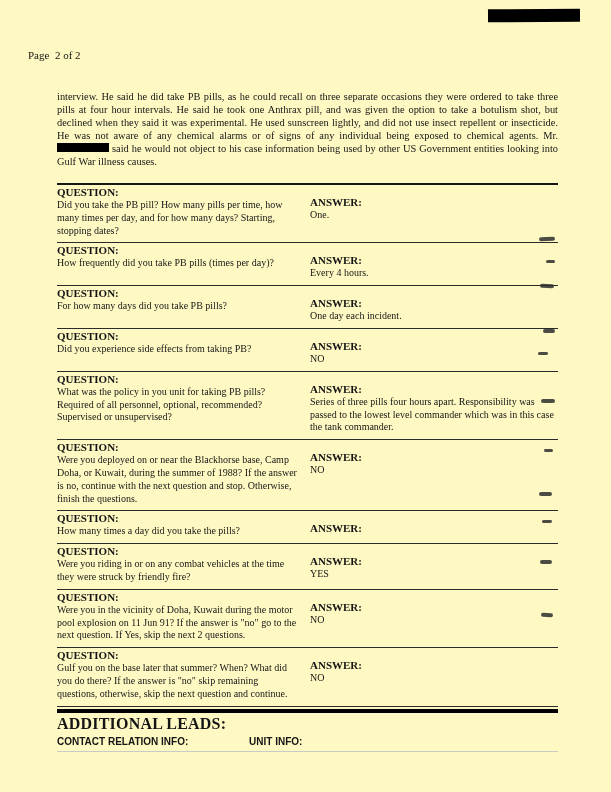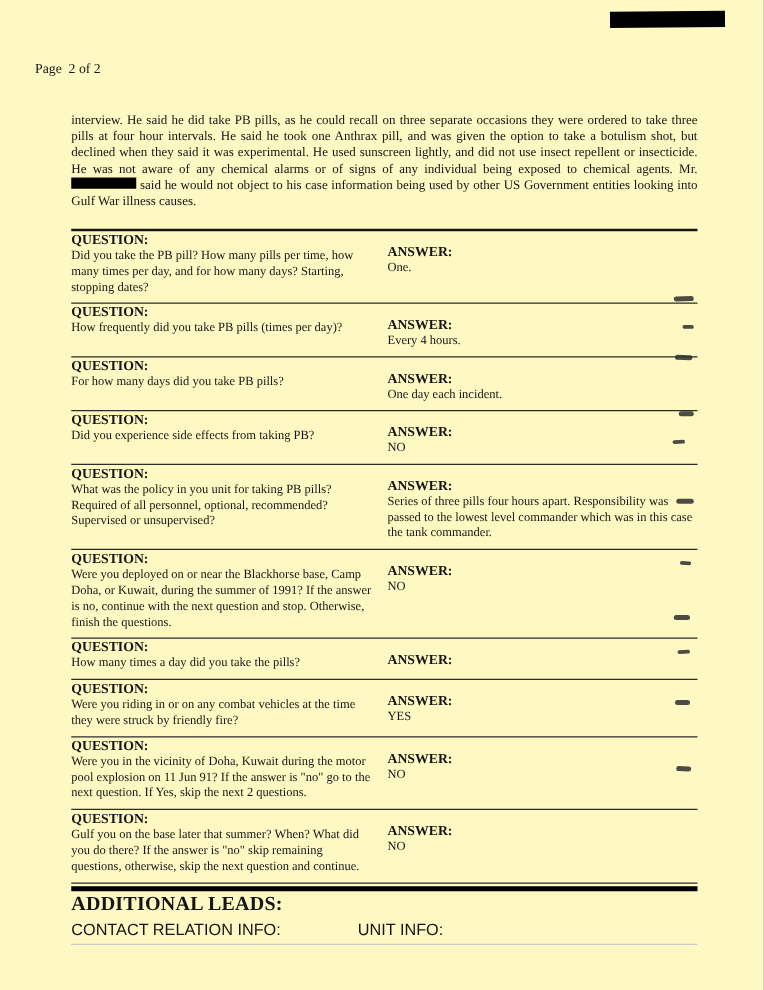--- a/index.html
+++ b/index.html
@@ -42,22 +42,23 @@
   .qcol { width:253px; padding-right:10px; box-sizing:border-box; }
   .acol { flex:1;margin-top:10px; }
   .lbl { font-weight:bold; font-size:11px; margin-bottom:1px; }
   .qtext, .atext { font-size:10px; line-height:12.8px; }
   .footer-bar { height:4px; background:#000; margin-top:2px; }
   .additional-leads {
     font-weight:bold; font-size:16px; margin-top:2px; letter-spacing:0.2px;
   }
   .contact-line {
     font-family:"Liberation Sans", sans-serif;
-    font-size:13px; margin-top:3px; padding-bottom:4px;
+    font-size:10px; margin-top:3px; padding-bottom:4px;
     border-bottom:1px solid #c9c9c6;
+    font-weight:bold;
   }
   .unit-info { margin-left:58px; }
   .scan-artifact {
     position:absolute; background:#2e2e2e; border-radius:2px; opacity:0.85;
   }
 </style>
 </head>
 <body>
 
 <div class="page">
@@ -126,21 +127,21 @@
         </div>
         <div class="acol">
           <div class="lbl">ANSWER:</div>
           <div class="atext">Series of three pills four hours apart. Responsibility was passed to the lowest level commander which was in this case the tank commander.</div>
         </div>
       </div>
 
       <div class="row">
         <div class="qcol">
           <div class="lbl">QUESTION:</div>
-          <div class="qtext">Were you deployed on or near the Blackhorse base, Camp Doha, or Kuwait, during the summer of 1991? If the answer is no, continue with the next question and stop. Otherwise, finish the questions.</div>
+          <div class="qtext">Were you deployed on or near the Blackhorse base, Camp Doha, or Kuwait, during the summer of 1988? If the answer is no, continue with the next question and stop. Otherwise, finish the questions.</div>
         </div>
         <div class="acol">
           <div class="lbl">ANSWER:</div>
           <div class="atext">NO</div>
         </div>
       </div>
 
       <div class="row">
         <div class="qcol">
           <div class="lbl">QUESTION:</div>

